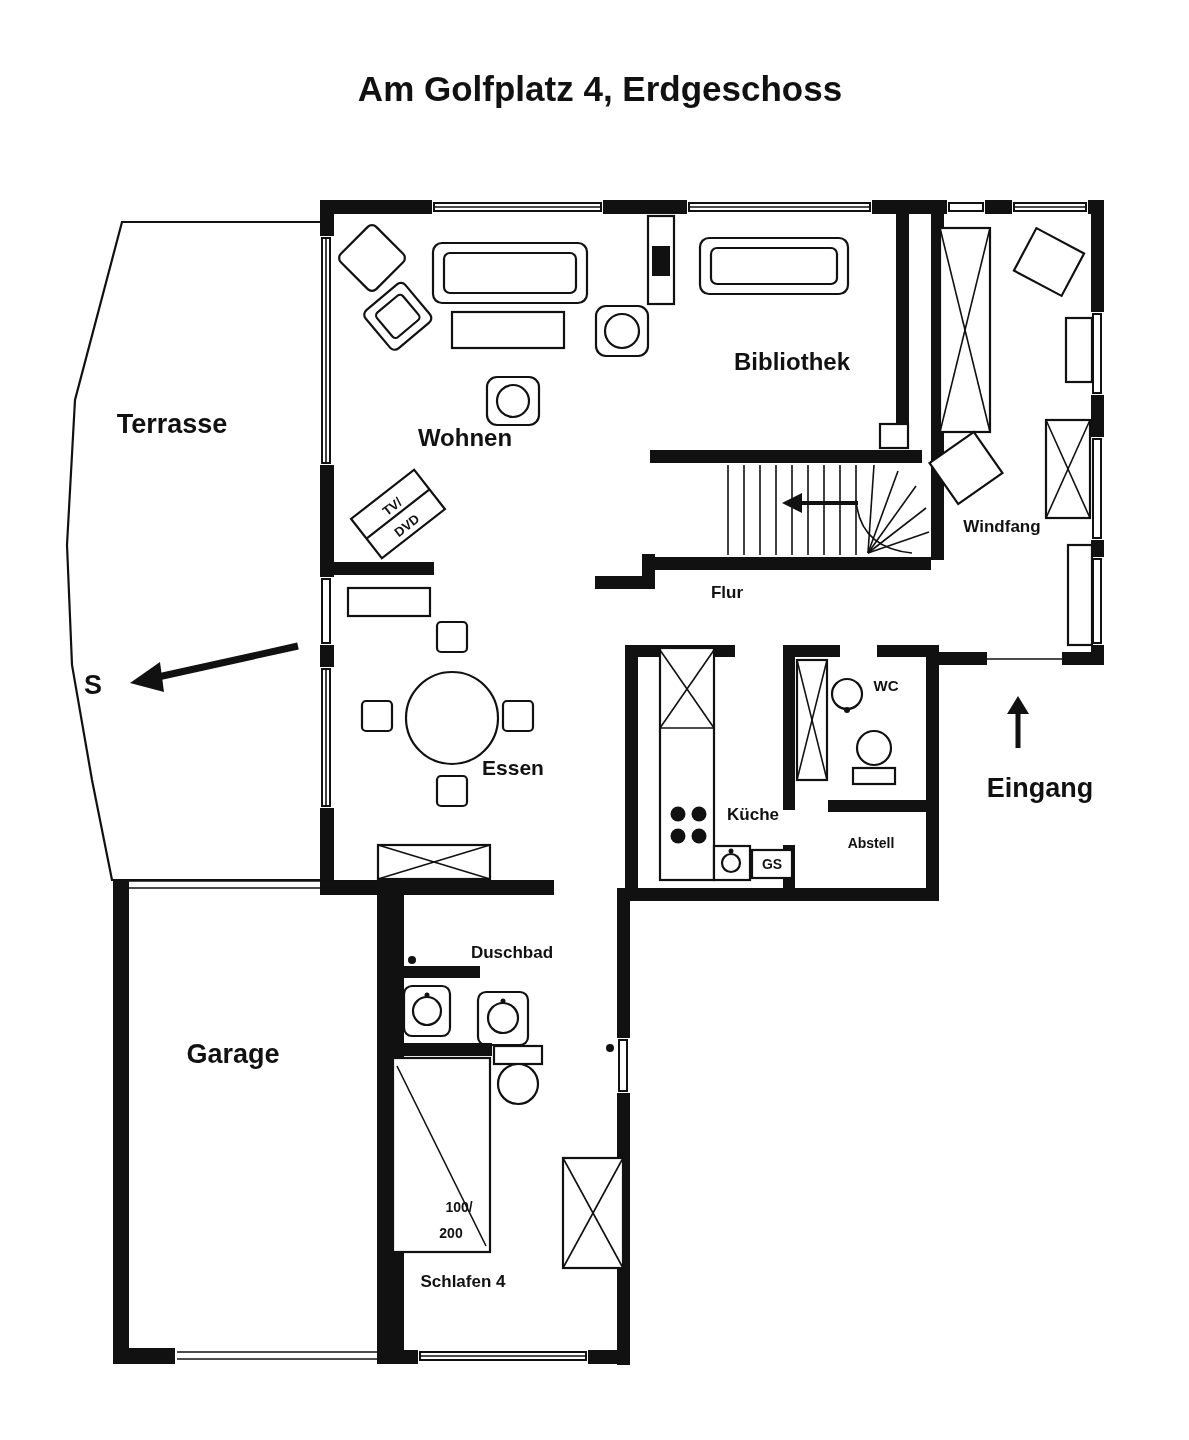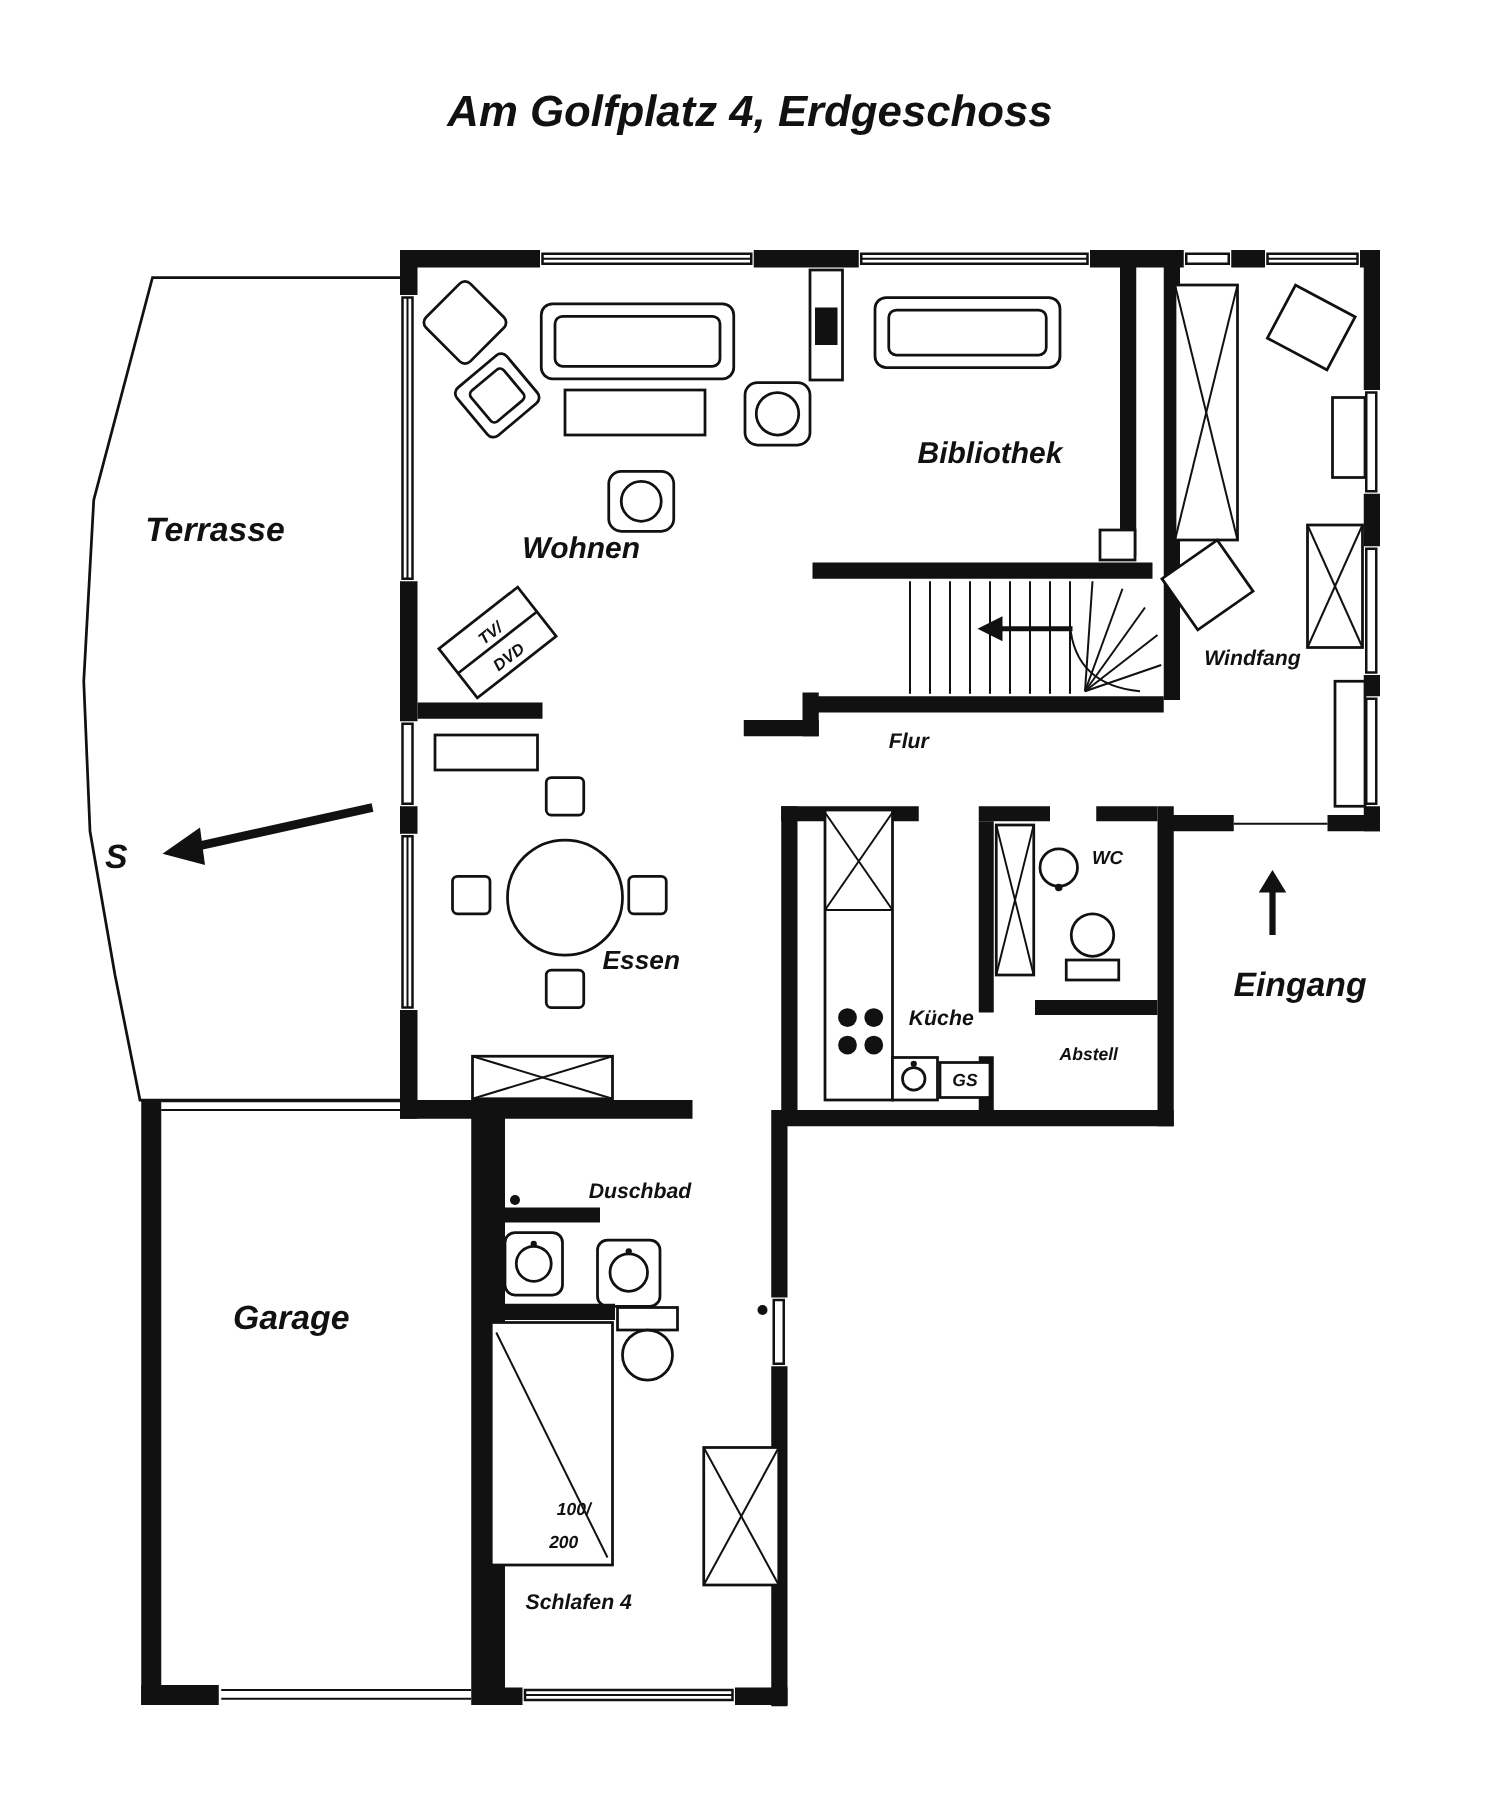--- a/index.html
+++ b/index.html
@@ -1,17 +1,17 @@
 <!DOCTYPE html>
 <html style="--wall: #111111; --bg: #ffffff;"><head>
 <meta charset="utf-8">
 <style>
   :root{ --wall:#111111; --bg:#ffffff; }
   html,body{margin:0;padding:0;background:var(--bg);}
-  .page{position:relative;width:1189px;height:1440px;background:var(--bg);overflow:hidden;font-style:italic;}
+  .page{position:relative;width:1189px;height:1440px;background:var(--bg);overflow:hidden;}
   svg{display:block;}
   text{font-family:"Liberation Sans",sans-serif;font-weight:700;fill:var(--wall);text-anchor:middle;}
   .s35{font-size:35px}.s27{font-size:27px}.s24{font-size:24px}.s21{font-size:21px}
   .s17{font-size:17px}.s15{font-size:15px}.s14{font-size:14px}.s13{font-size:13px}
   .wall{fill:var(--wall);stroke:none;}
   .thin{fill:#fff;stroke:var(--wall);stroke-width:2;}
   .furn{fill:#fff;stroke:var(--wall);stroke-width:2.2;}
   .ln{stroke:var(--wall);stroke-width:2.2;fill:none;}
   .lt{stroke:var(--wall);stroke-width:1.6;fill:none;}
   .dot{fill:var(--wall);stroke:none;}

